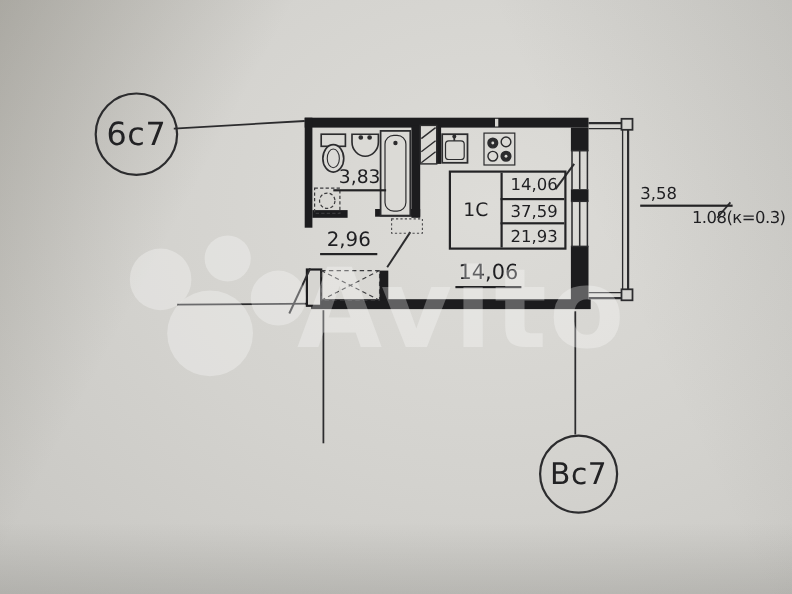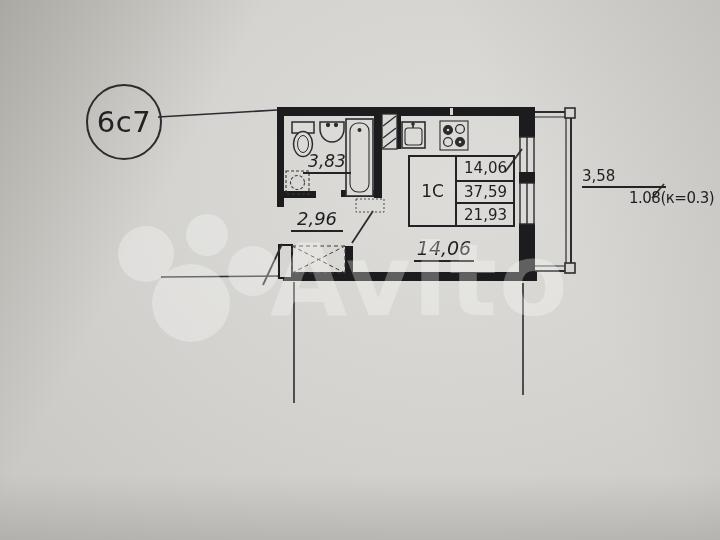--- a/index.html
+++ b/index.html
@@ -8,21 +8,21 @@
     position:relative;width:720px;height:540px;overflow:hidden;
     color:#1f1f22;
     background:
       linear-gradient(118deg, rgba(92,88,76,0.30), rgba(92,88,76,0) 26%),
       linear-gradient(0deg, rgba(80,80,74,0.18), rgba(80,80,74,0) 12%),
       linear-gradient(245deg, rgba(90,90,84,0.14), rgba(90,90,84,0) 30%),
       radial-gradient(ellipse at 60% 34%, #dddcd8 0%, #d3d2ce 52%, #c7c6c2 100%);
     padding-left: 25px;
   }
   svg.plan{position:absolute;left:0;top:0;z-index:1;}
-  .lbl{position:absolute;z-index:2;white-space:nowrap;font-style:italic;}
+  .lbl{position:absolute;z-index:2;white-space:nowrap;}
   .underlined{border-bottom:2px solid #232325;text-align:center;padding-bottom:1px;}
   .axis-circle{
     position:absolute;z-index:2;border:2.5px solid #2c2c2e;border-radius:50%;
     display:flex;align-items:center;justify-content:center;
     font-size:29px;letter-spacing:0.5px;color:#222224;background:transparent;
   }
   .axis-small{font-size:27px;}
   
   .area-table{
     position:absolute;left:408px;top:155px;width:103px;height:68px;z-index:2;
@@ -157,20 +157,23 @@
       <circle cx="448" cy="130" r="1.3" fill="#d9d8d4" stroke="none"></circle>
       <circle cx="460" cy="142" r="1.3" fill="#d9d8d4" stroke="none"></circle>
     </g>
 
     <line x1="652" y1="198" x2="664" y2="184" stroke="#2c2c2e" stroke-width="1.6"></line>
   </svg>
 
   <div class="axis-circle" style="left:86px;top:84px;width:72px;height:72px;">
     <span>6с7</span>
   </div>
+  <div class="axis-circle axis-small" style="left:490px;top:395px;width:68px;height:68px;">
+    <span>Вс7</span>
+  </div>
 
   <div class="lbl underlined" style="left:303px;top:151px;width:48px;font-size:17px;">3,83</div>
   <div class="lbl underlined" style="left:291px;top:208px;width:52px;font-size:18px;">2,96</div>
   <div class="lbl underlined" style="left:414px;top:237px;width:60px;font-size:19px;">14,06</div>
 
   <div class="area-table">
     <div class="type">1С</div>
     <div class="val first">14,06</div>
     <div class="val">37,59</div>
     <div class="val">21,93</div>

